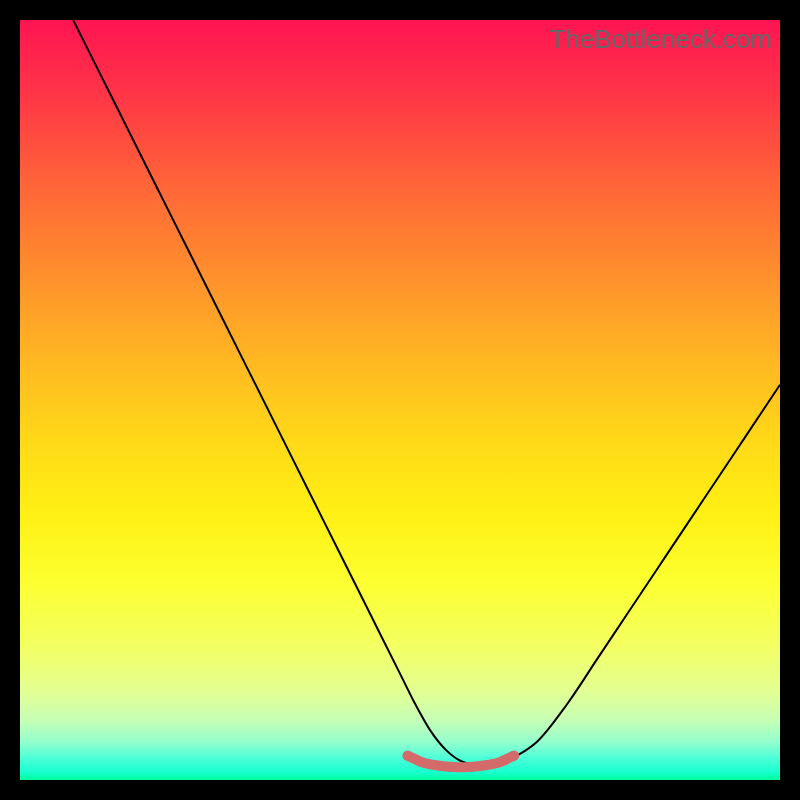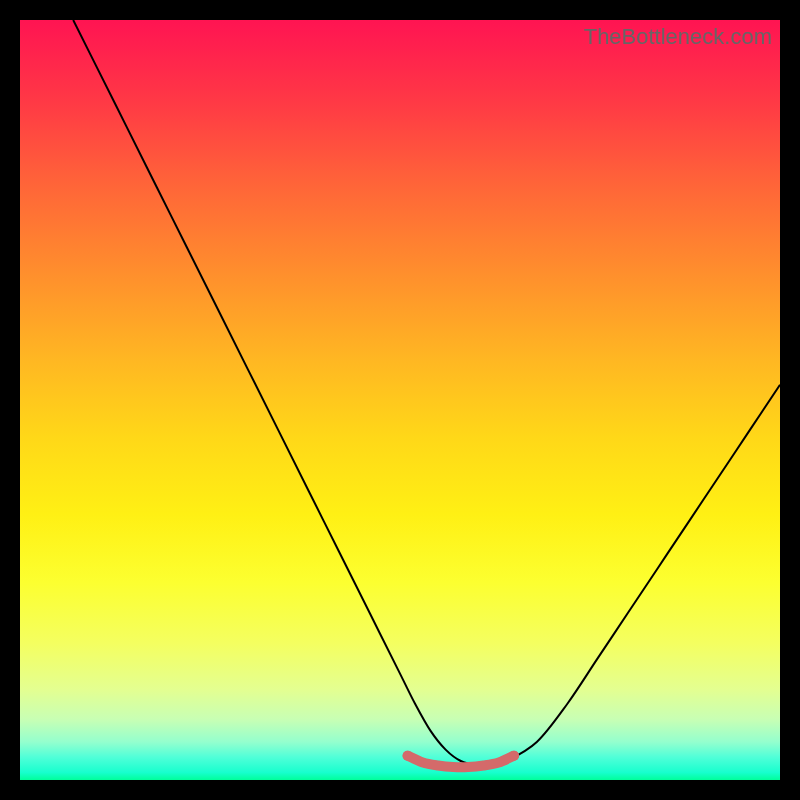--- a/index.html
+++ b/index.html
@@ -32,21 +32,21 @@
       #50ffd8 97%,
       #18ffce 99%,
       #00ff9a 100%
     );
   }
   .watermark {
     position: absolute;
     top: 4px;
     right: 8px;
     font-family: Arial, Helvetica, sans-serif;
-    font-size: 22px;
+    font-size: 26px;
     color: #666666;
     user-select: none;
   }
   svg.curve-layer {
     position: absolute;
     left: 0; top: 0;
     width: 760px; height: 760px;
   }
 </style>
 </head>

